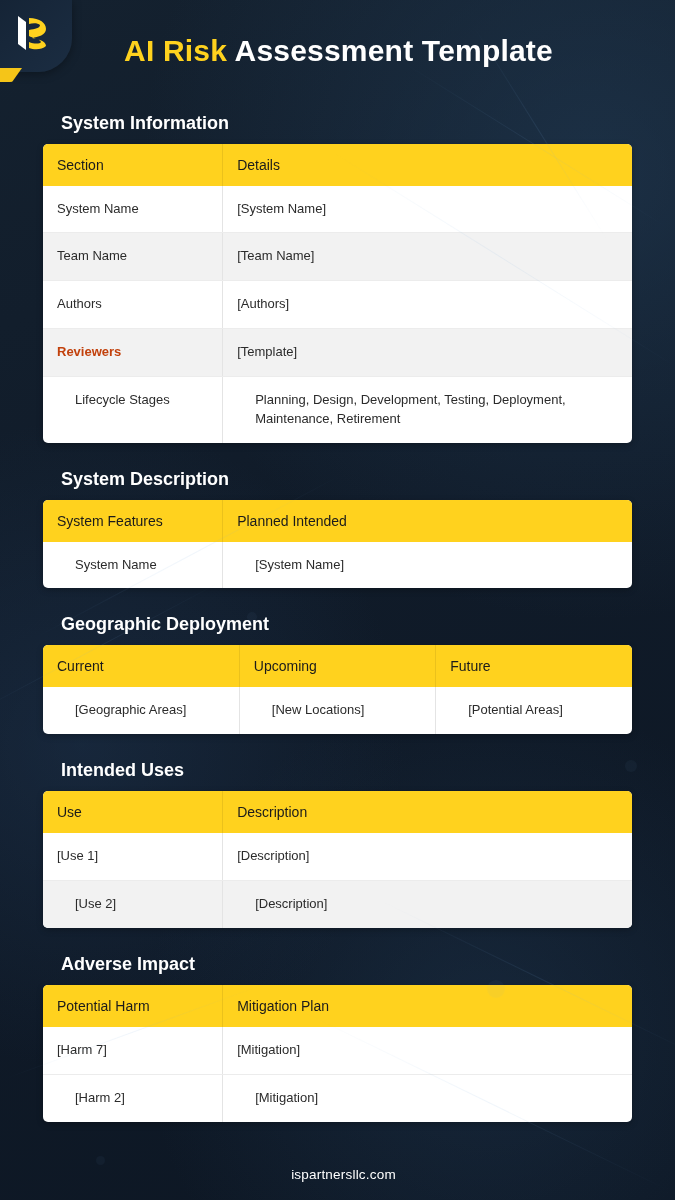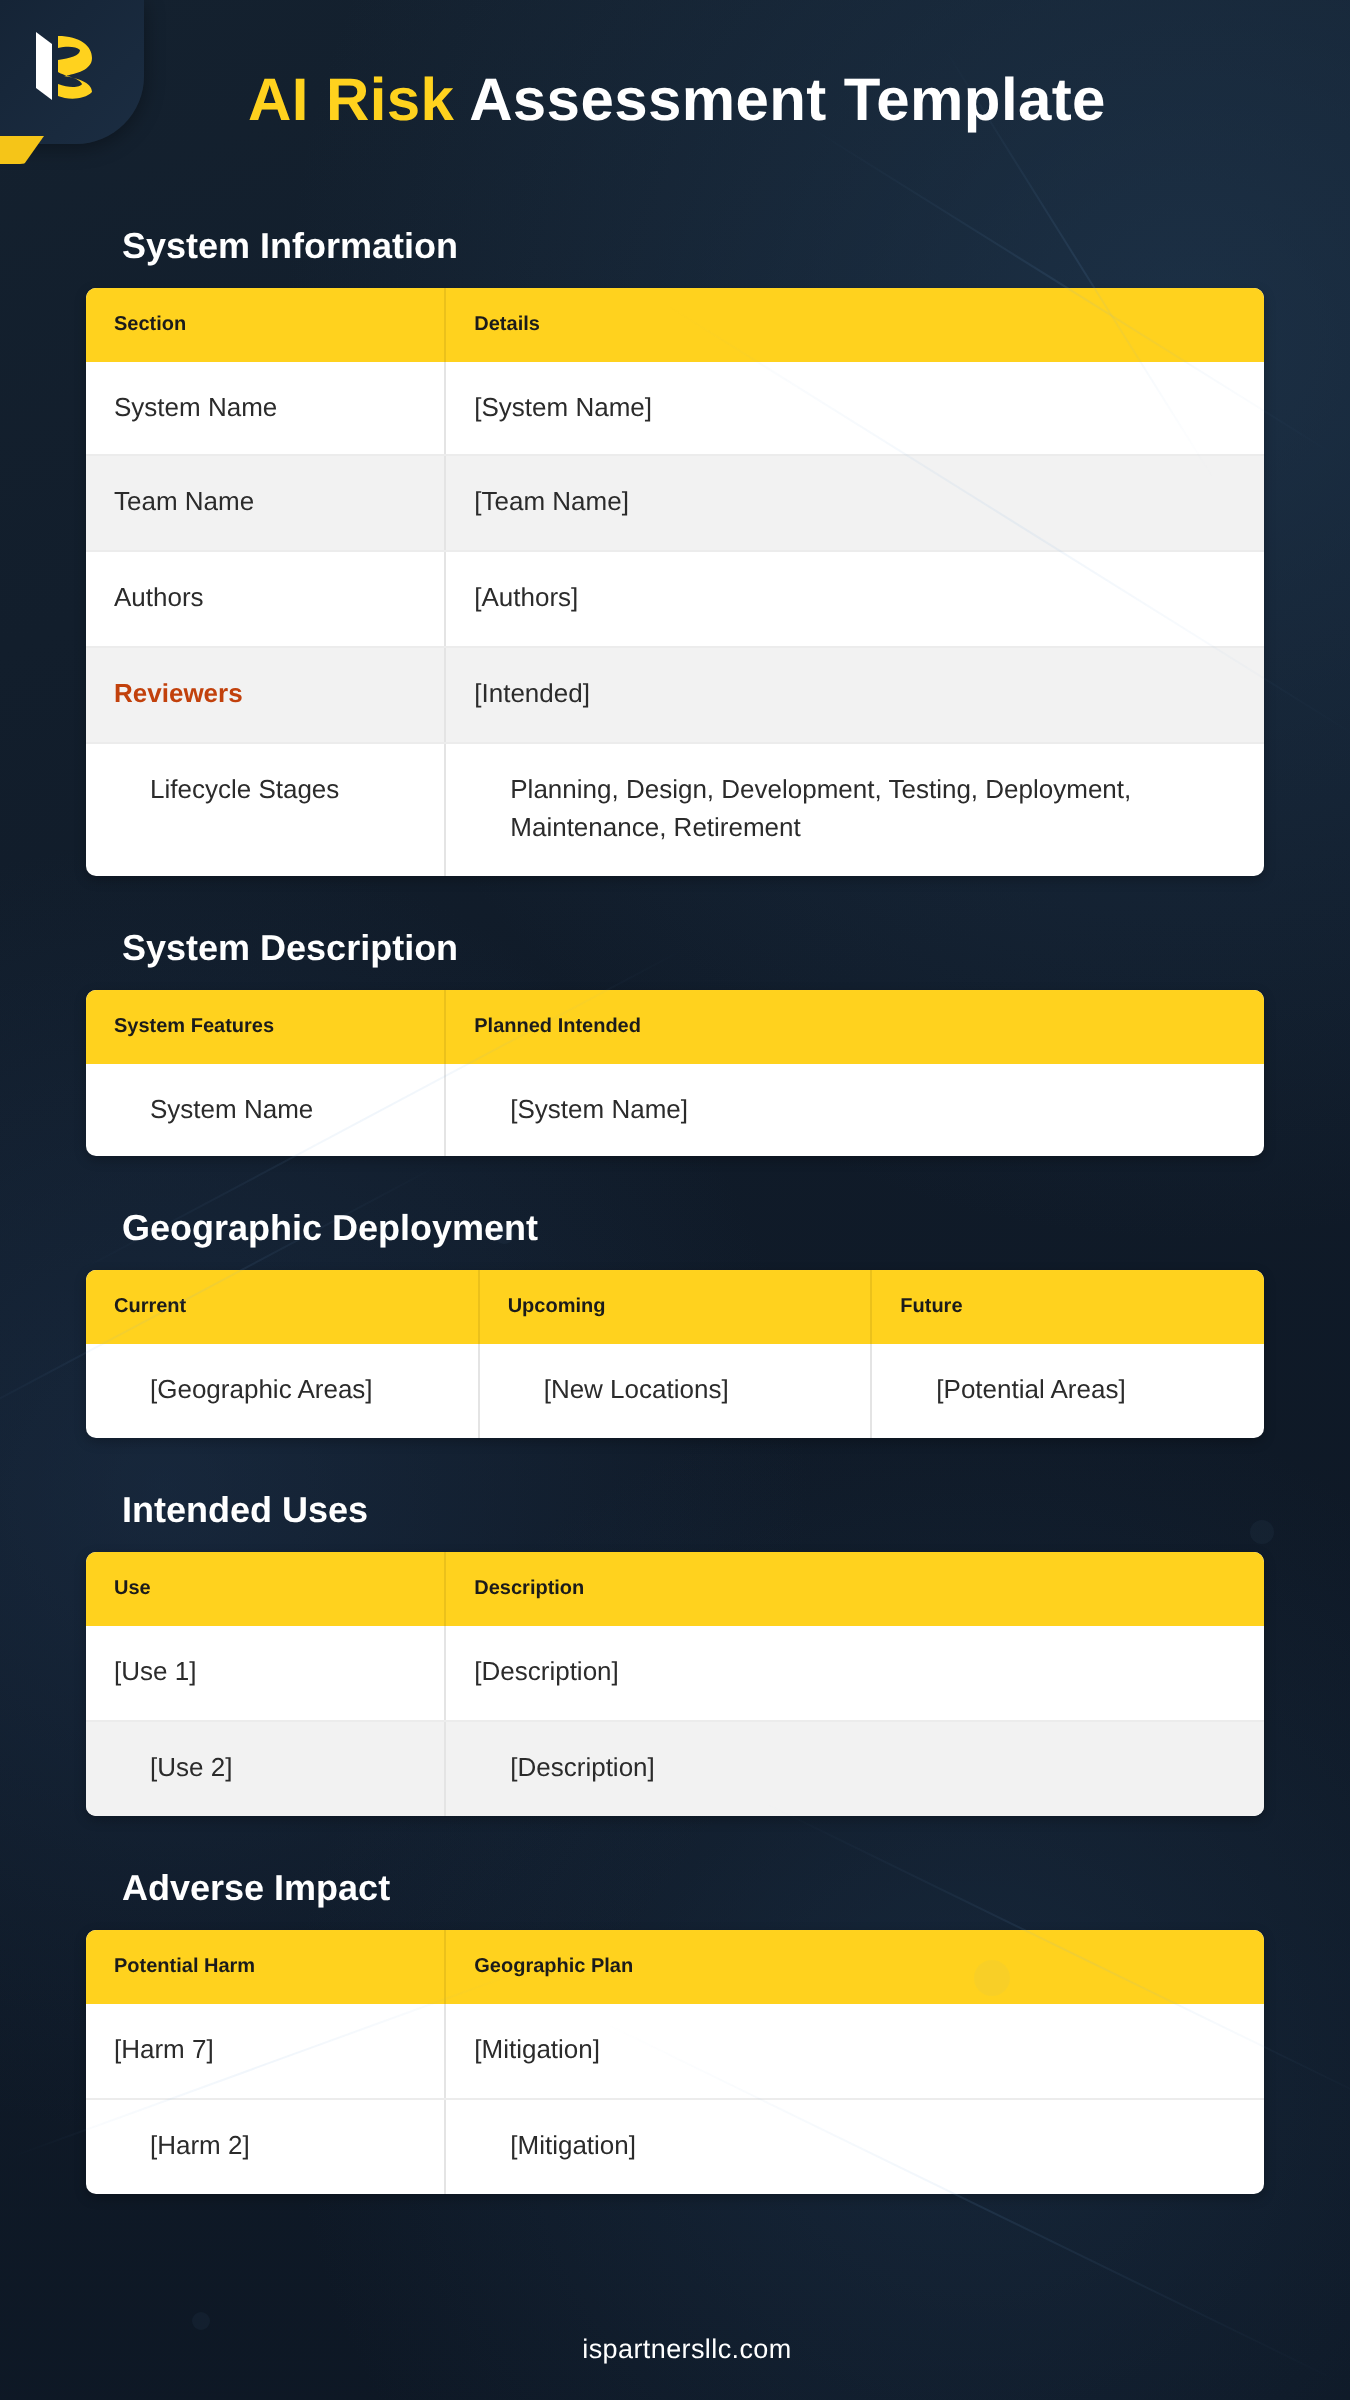--- a/index.html
+++ b/index.html
@@ -95,22 +95,22 @@
     border-collapse: collapse;
     background: #ffffff;
     border-radius: 5px;
     overflow: hidden;
     table-layout: fixed;
     box-shadow: 0 2px 6px rgba(0,0,0,0.25);
   }
   thead th {
     background: #ffd21e;
     color: #1b1b1b;
-    font-size: 10px;
-    font-weight: bold;
+    font-size: 14px;
+    font-weight: normal;
     text-align: left;
     padding: 13px 14px;
     border-right: 1px solid rgba(0,0,0,0.08);
   }
   thead th:last-child { border-right: none; }
   tbody td {
     font-size: 13px;
     color: #2b2b2b;
     padding: 14px 14px;
     border-right: 1px solid #e4e4e4;
@@ -192,21 +192,21 @@
         <tr class="alt">
           <td>Team Name</td>
           <td>[Team Name]</td>
         </tr>
         <tr>
           <td>Authors</td>
           <td>[Authors]</td>
         </tr>
         <tr class="alt">
           <td class="bold">Reviewers</td>
-          <td>[Intended]</td>
+          <td>[Template]</td>
         </tr>
         <tr>
           <td>Lifecycle Stages</td>
           <td>Planning, Design, Development, Testing, Deployment, Maintenance, Retirement</td>
         </tr>
       </tbody>
     </table>
 
     <div class="sec-title">System Description</div>
     <table>
@@ -277,21 +277,21 @@
 
     <div class="sec-title">Adverse Impact</div>
     <table>
       <colgroup>
           <col class="c-30">
           <col class="c-70">
         </colgroup>
       <thead>
         <tr>
           <th>Potential Harm</th>
-          <th>Geographic Plan</th>
+          <th>Mitigation Plan</th>
         </tr>
       </thead>
       <tbody>
         <tr>
           <td>[Harm 7]</td>
           <td>[Mitigation]</td>
         </tr>
         <tr>
           <td>[Harm 2]</td>
           <td>[Mitigation]</td>

